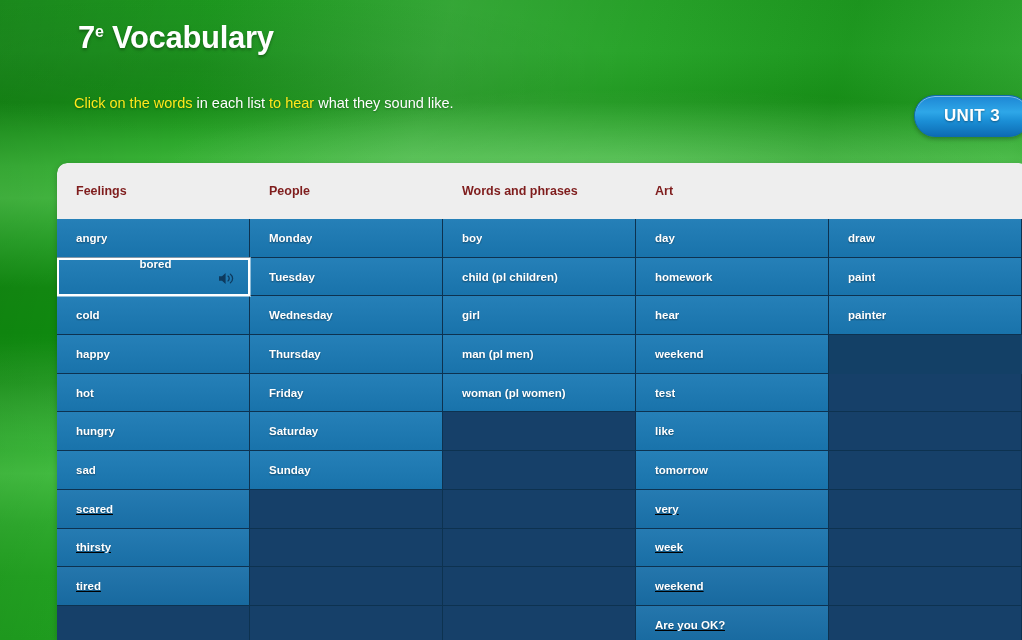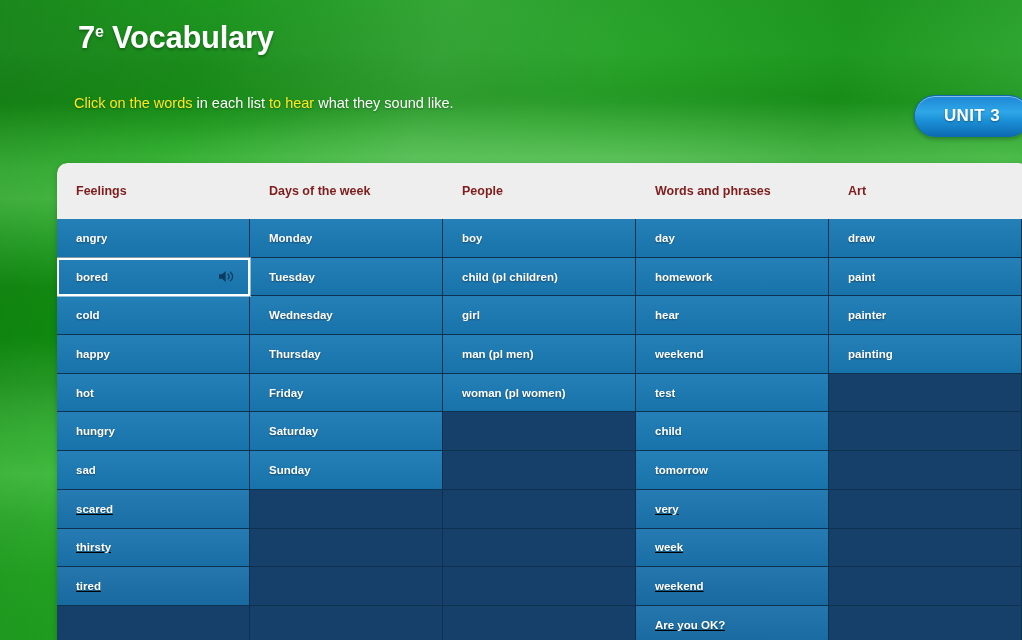--- a/index.html
+++ b/index.html
@@ -131,20 +131,21 @@
   }
   
   .trow:nth-child(n+8) .cell.filled { background-color:#1a74ae;text-decoration:underline; }
   .trow:nth-child(n+10) .cell.filled { background-color:#196fa8; }
 
   .cell.selected {
     outline:2px solid #ffffff;
     outline-offset:-2px;
     z-index:3;
     box-shadow:0 0 0 1px rgba(255,255,255,0.5);
+    flex-direction:column;
   }
   .speaker {
     margin-left:auto;
     width:17px; height:15px;
     flex:0 0 17px;
     color:#0d3a5e;
     display:flex; align-items:center; justify-content:center;
   }
   .speaker svg { display:block; }
 </style>
@@ -170,21 +171,20 @@
 
   <div id="unit-badge">
     <span class="lbl">UNIT 3</span>
   </div>
 
 </div>
 
 <div id="panel">
   <div id="thead">
       <div class="th">Feelings</div>
-      <div class="th">Days of the week</div>
       <div class="th">People</div>
       <div class="th">Words and phrases</div>
       <div class="th">Art</div>
     </div>
   <div id="tbody">
       <div class="trow">
         <div class="cell filled">
           <span class="txt">angry</span>
         </div>
         <div class="cell filled">
@@ -247,23 +247,20 @@
         </div>
         <div class="cell filled">
           <span class="txt">Thursday</span>
         </div>
         <div class="cell filled">
           <span class="txt">man (pl men)</span>
         </div>
         <div class="cell filled">
           <span class="txt">weekend</span>
         </div>
-        <div class="cell filled">
-          <span class="txt">painting</span>
-        </div>
       </div>
       <div class="trow">
         <div class="cell filled">
           <span class="txt">hot</span>
         </div>
         <div class="cell filled">
           <span class="txt">Friday</span>
         </div>
         <div class="cell filled">
           <span class="txt">woman (pl women)</span>
@@ -275,21 +272,21 @@
       </div>
       <div class="trow">
         <div class="cell filled">
           <span class="txt">hungry</span>
         </div>
         <div class="cell filled">
           <span class="txt">Saturday</span>
         </div>
         <div class="cell empty"></div>
         <div class="cell filled">
-          <span class="txt">child</span>
+          <span class="txt">like</span>
         </div>
         <div class="cell empty"></div>
       </div>
       <div class="trow">
         <div class="cell filled">
           <span class="txt">sad</span>
         </div>
         <div class="cell filled">
           <span class="txt">Sunday</span>
         </div>

